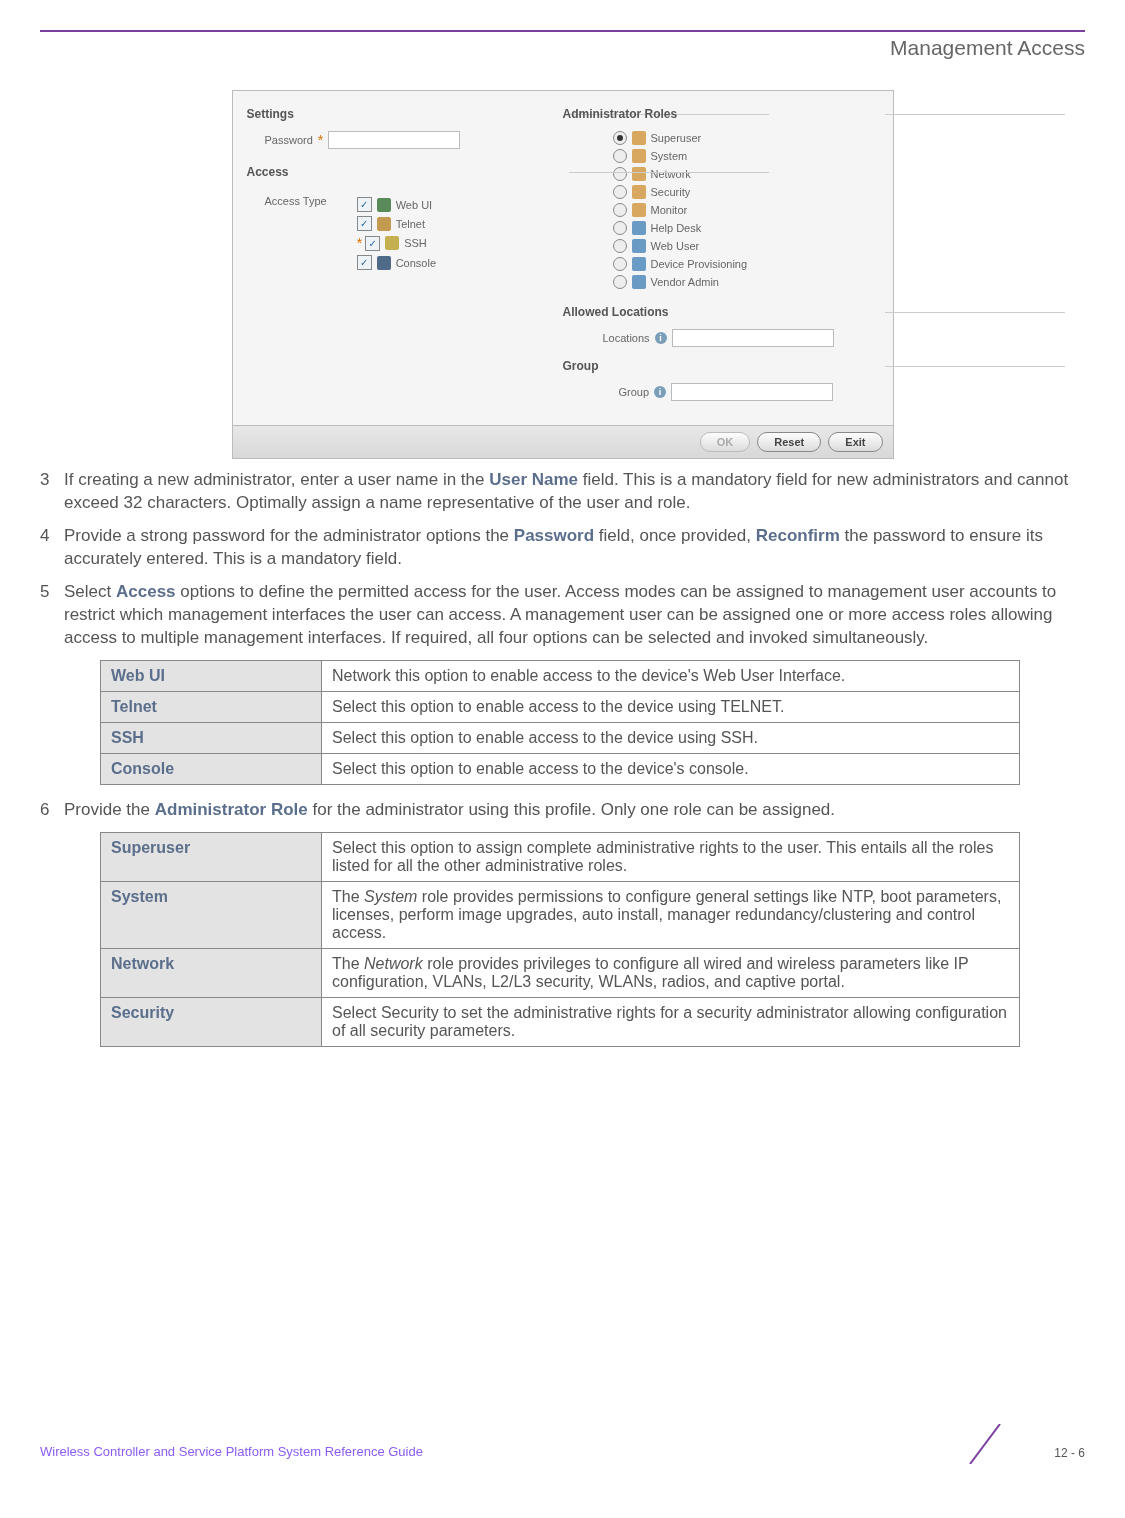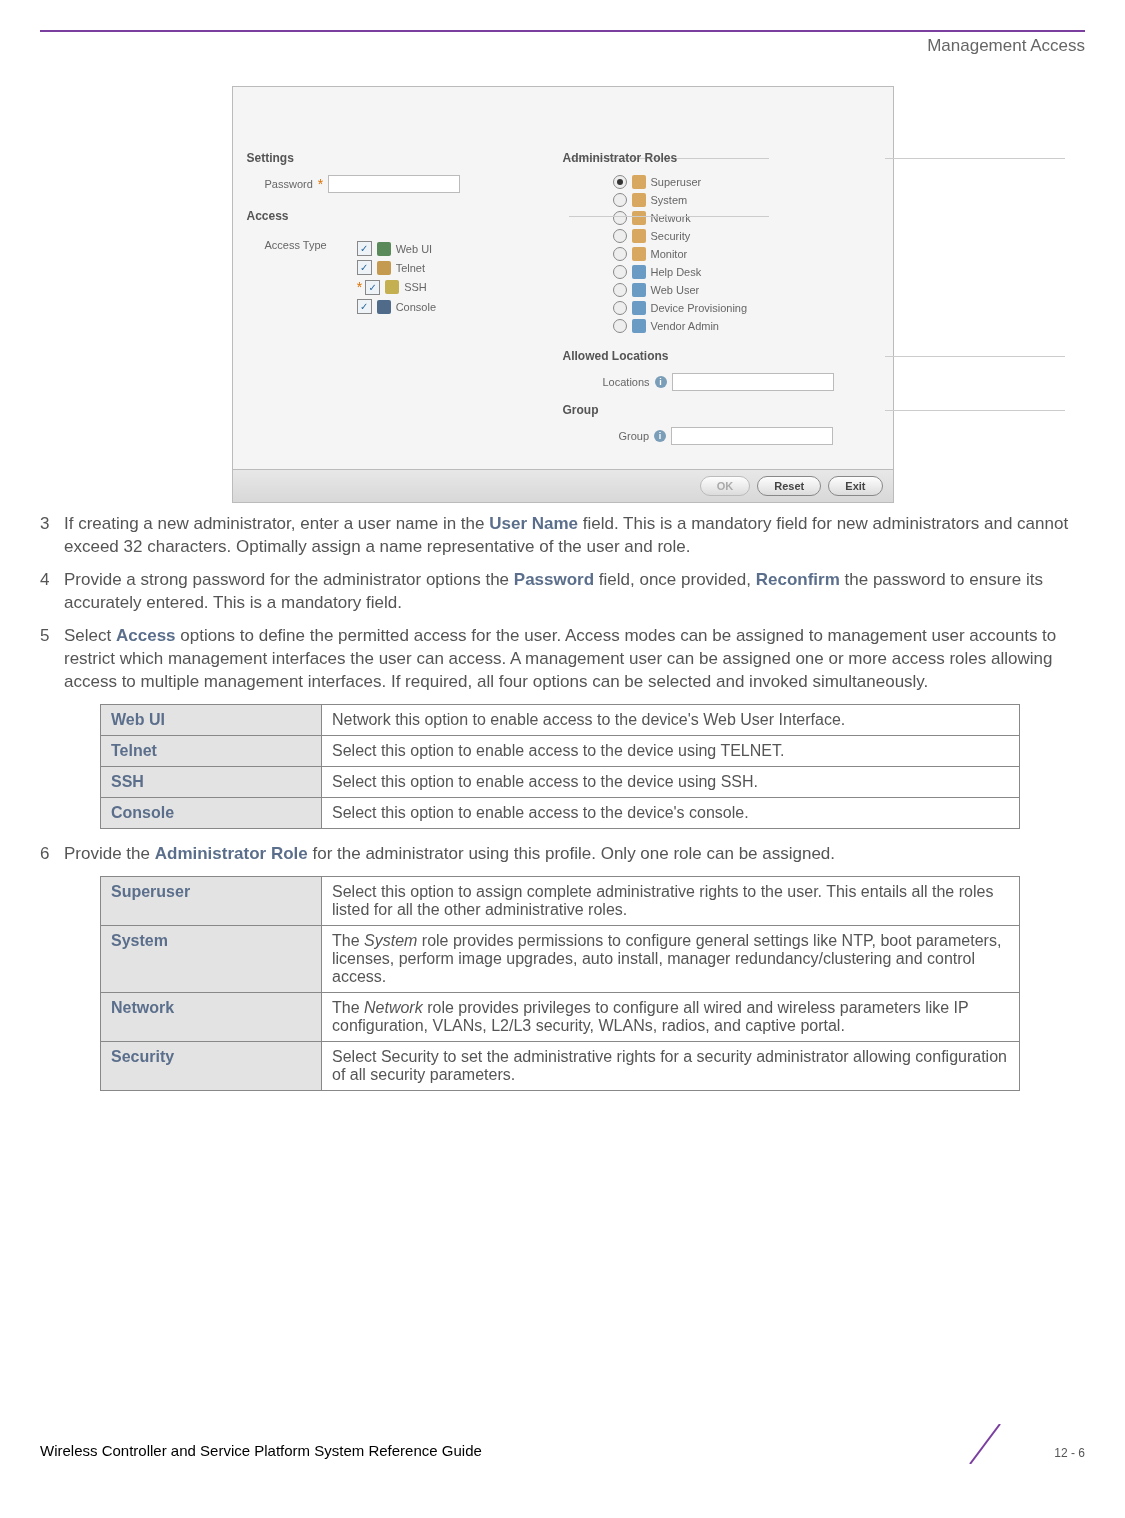--- a/index.html
+++ b/index.html
@@ -15,39 +15,38 @@
     position: relative;
     min-height: 1480px;
     box-sizing: border-box;
   }
   .header-line {
     border-top: 2px solid #7b3fa0;
     margin-bottom: 4px;
   }
   .header-text {
     text-align: right;
-    font-size: 17px;
+    font-size: 21px;
     color: #666;
     margin-bottom: 30px;
   }
   .screenshot {
     width: 660px;
     margin: 0 auto 6px auto;
     border: 1px solid #bbb;
     background: #f5f5f5;
     font-size: 11px;
     color: #555;
   }
   .ss-body {
     display: flex;
     padding: 10px 14px 20px 14px;
   }
   .ss-left, .ss-right {
     flex: 1;
-    margin-top: 48px;
   }
   .fieldset-label {
     font-weight: bold;
     color: #555;
     font-size: 12px;
     position: relative;
     margin: 6px 0 10px 0;
   }
   .fieldset-label::after {
     content: "";
@@ -211,22 +210,22 @@
   .italic {
     font-style: italic;
   }
   .footer {
     position: absolute;
     bottom: 20px;
     left: 40px;
     right: 40px;
   }
   .footer-left {
-    font-size: 15px;
-    color: #000000;
+    font-size: 13px;
+    color: #8b5cf6;
   }
   .footer-right {
     position: absolute;
     right: 0;
     bottom: 0;
     font-size: 12px;
     color: #555;
   }
   .footer-slash {
     position: absolute;

